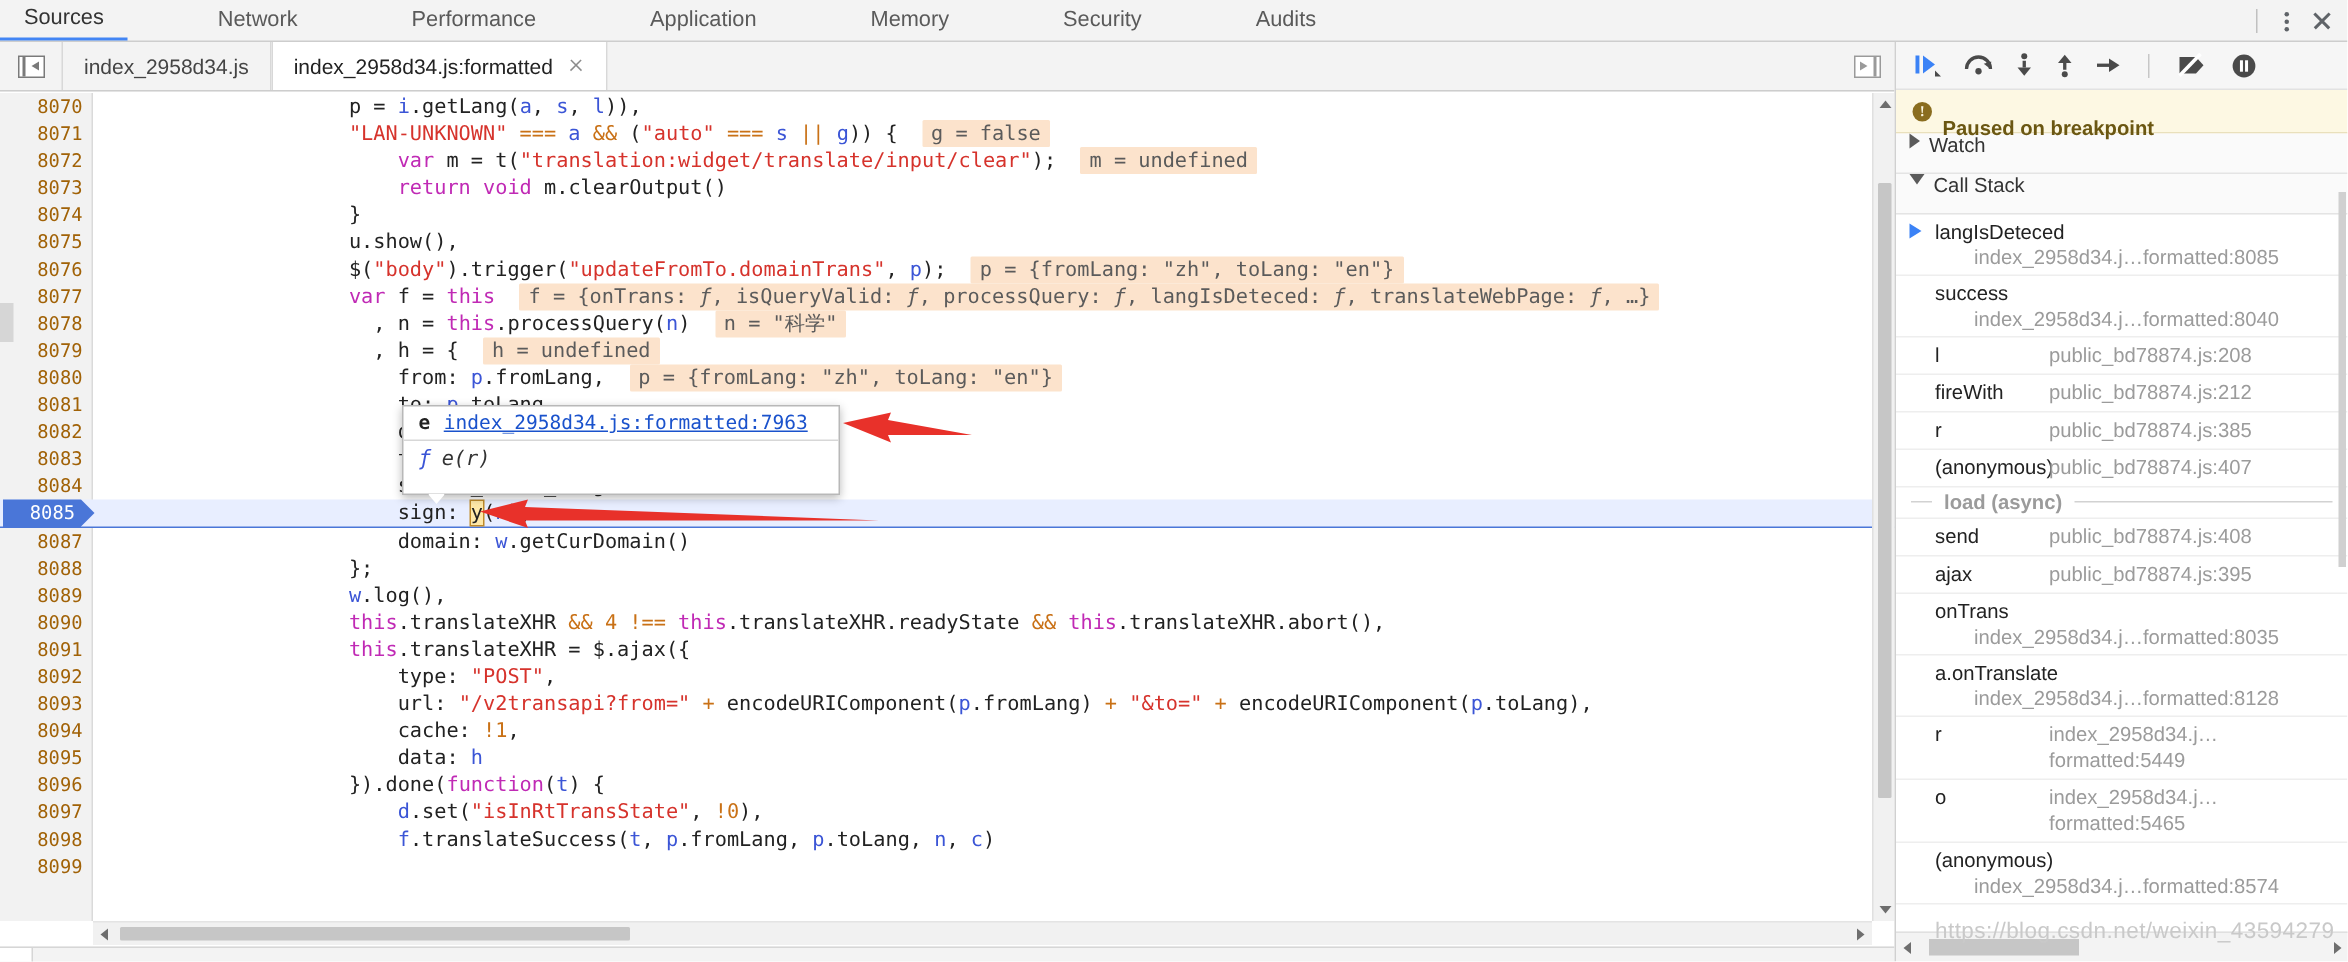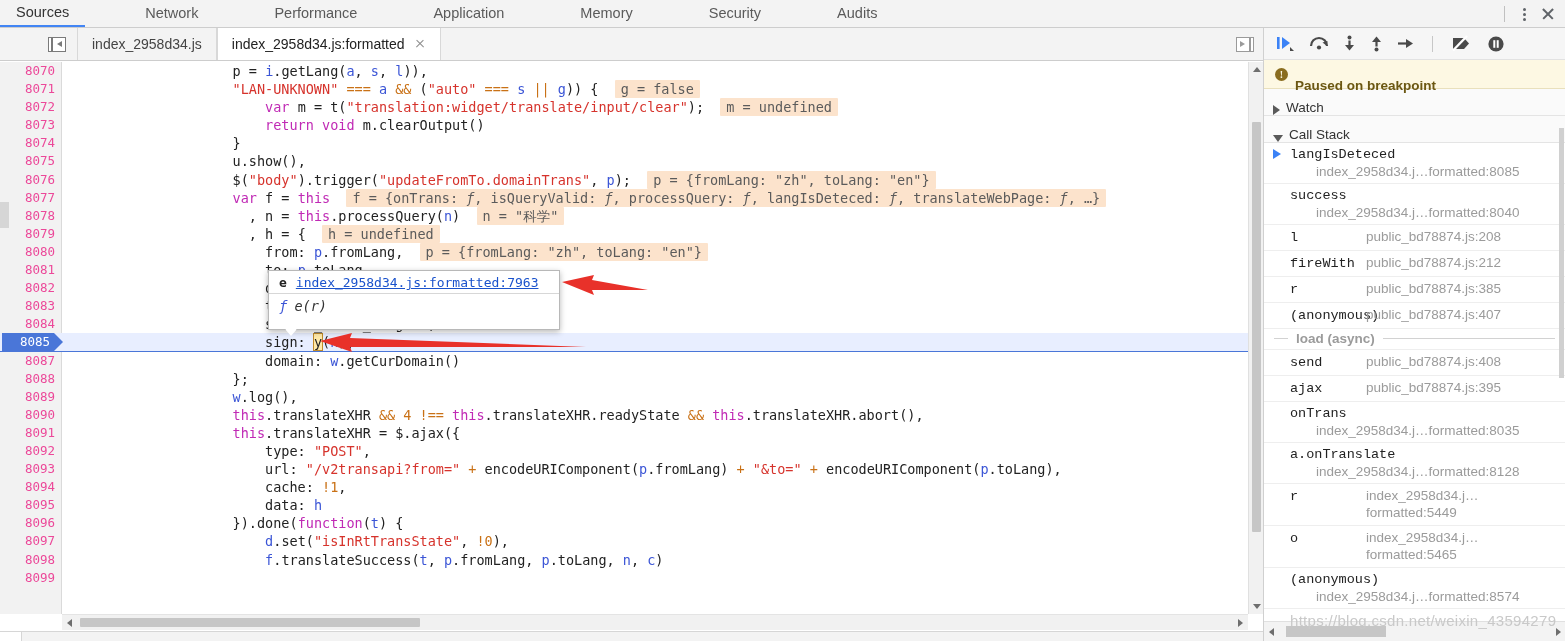--- a/index.html
+++ b/index.html
@@ -33,21 +33,21 @@
   .x-icon:before, .x-icon:after {
     content:""; position:absolute; left:2px; top:8px; width:14px; height:1.6px; background:#5f6368;
   }
   .x-icon:before { transform:rotate(45deg); }
   .x-icon:after  { transform:rotate(-45deg); }
 
   
   .sources-wrap { position:absolute; left:0; top:28px; width:1263px; height:613px; background:#fff; }
   .file-tabs {
     position:relative; height:33px; background:#f3f3f3;
-    border-bottom:1px solid #cdcdcd; display:flex; align-items:stretch;padding-left:36px;
+    border-bottom:1px solid #cdcdcd; display:flex; align-items:stretch;
   }
   .nav-toggle {
     width:42px; display:flex; align-items:center; justify-content:center;
     border-right:1px solid #d8d8d8;
   }
   .navtog-glyph {
     width:18px; height:15px; border:1.6px solid #7a7a7a; position:relative; background:#fff;
   }
   .navtog-glyph:before {
     content:""; position:absolute; left:2px; top:0; bottom:0; width:2.5px; background:#7a7a7a;
@@ -90,21 +90,21 @@
     font-family:"DejaVu Sans Mono","Liberation Mono",monospace;
     font-size:13.5px; line-height:18.1px;
   }
   .gutter-bg {
     position:absolute; left:0; top:0; width:62px; height:100%;
     background:#f2f2f2; border-right:1px solid #dadada;
   }
   .row { position:relative; height:18.1px; white-space:pre; }
   .row .ln {
     position:absolute; left:0; top:0; width:55px; text-align:right;
-    color:#ec4899; font-size:12.5px; line-height:18.1px;
+    color:#a16207; font-size:12.5px; line-height:18.1px;
   }
   .row .code {
     position:absolute; left:70px; top:0; line-height:18.1px; color:#222;
   }
   .row.exec { background:#e8eeff; }
   .row.exec .ln {
     background:#4a76d8; color:#fff; width:52px; left:2px; padding-right:4px;
   }
   .row.exec .ln:after {
     content:""; position:absolute; right:-9px; top:0;
@@ -207,40 +207,40 @@
     display:flex; align-items:center; gap:7px; padding-left:11px;
   }
   .warn-icon {
     width:13px; height:13px; border-radius:50%; background:#8a6d1f;
     color:#fdf8e3; font-size:10px; font-weight:bold; line-height:13px;
     text-align:center; font-family:"Liberation Serif",serif;
   }
   .paused-text { font-size:13.5px; font-weight:bold; color:#6b5712;margin-top:23px; }
 
   .section-head {
-    height:27px; display:flex; align-items:flex-end; gap:6px; padding-left:9px;
+    height:27px; display:flex; align-items:flex-start; gap:6px; padding-left:9px;
     border-bottom:1px solid #e4e4e4; background:#fafafa;
   }
   .caret { width:0; height:0; }
   .caret.right { border-top:5px solid transparent; border-bottom:5px solid transparent; border-left:7px solid #5a5a5a; }
   .caret.down  { border-left:5px solid transparent; border-right:5px solid transparent; border-top:7px solid #5a5a5a; }
   .section-title { font-size:13.5px; color:#333; }
 
   .cs-list { position:relative; }
   .cs-item {
     border-bottom:1px solid #eeeeee; padding:3px 8px 4px 26px; position:relative;
     min-height:21px;
   }
   .cs-item.two-line { padding-bottom:3px; }
   .cs-arrow {
     position:absolute; left:9px; top:6px; width:0; height:0;
     border-top:5px solid transparent; border-bottom:5px solid transparent;
     border-left:8px solid #3b82f6;
   }
-  .cs-fn { font-size:13.5px; color:#222; display:block; line-height:17px;font-family:Liberation Mono, monospace; }
+  .cs-fn { font-size:13.5px; color:#222; display:block; line-height:17px; }
   .cs-loc { font-size:13.5px; color:#9b9b9b; display:block; line-height:17px; padding-left:26px; }
   .cs-item.inline-row { display:flex; align-items:baseline; padding-left:26px; padding-right:8px; }
   .cs-item.inline-row .cs-fn { flex:0 0 auto; width:76px; }
   .cs-item.inline-row .cs-loc { padding-left:0; }
   .cs-divider {
     display:flex; align-items:center; gap:8px; padding:2px 10px 3px 10px;
     border-bottom:1px solid #eeeeee;
   }
   .cs-divider .ln-l { width:14px; height:1px; background:#d2d2d2; }
   .cs-divider .ln-r { flex:1; height:1px; background:#d2d2d2; }

